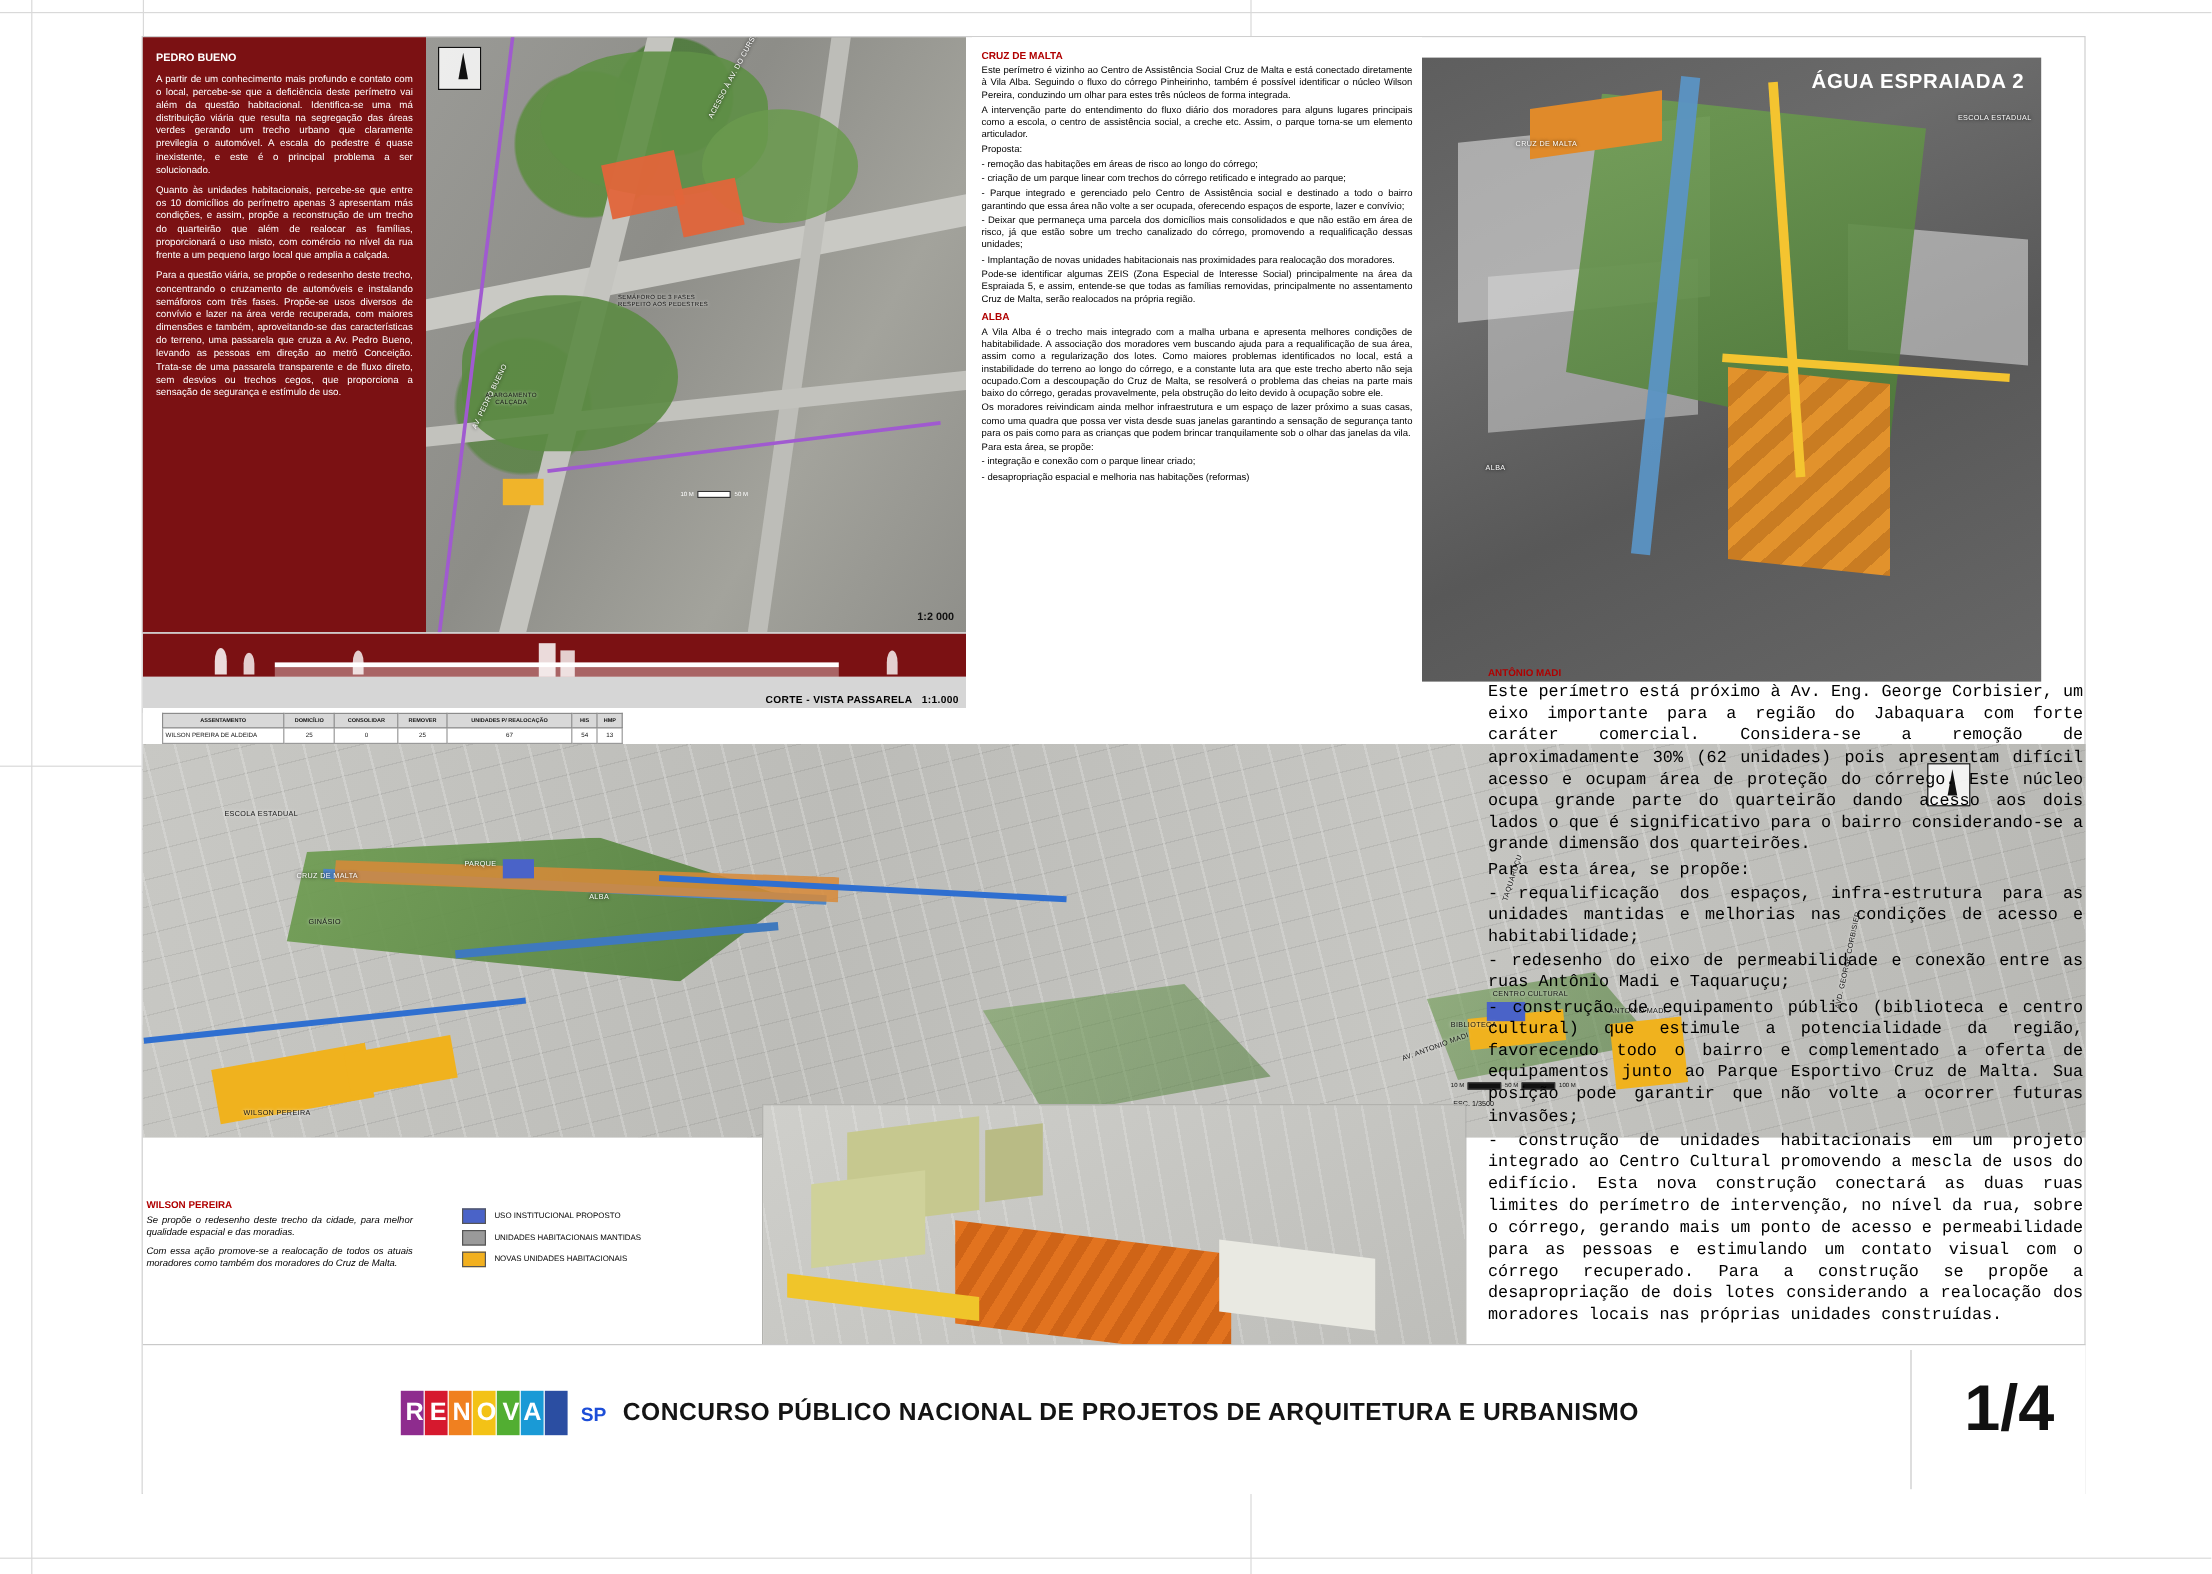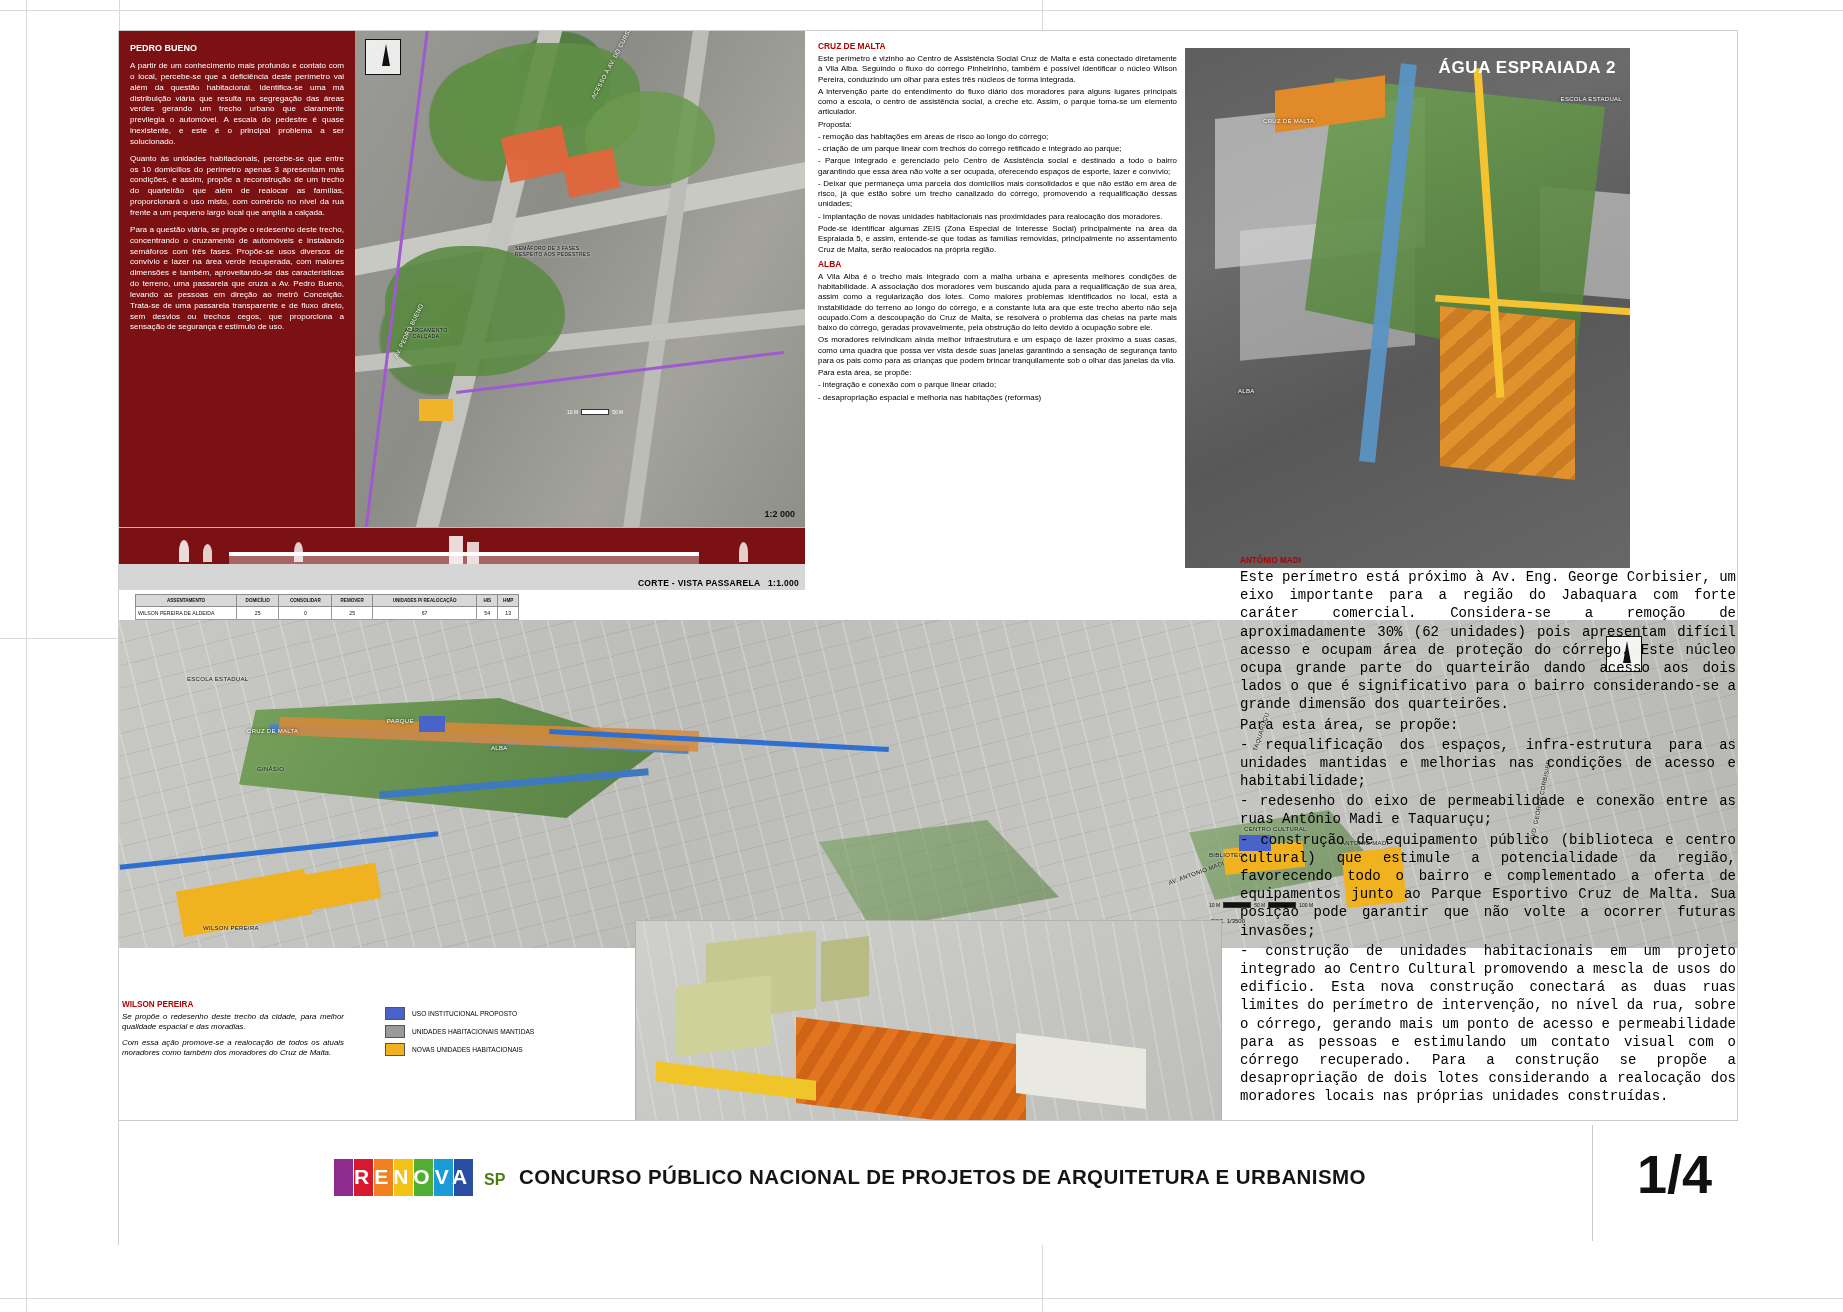--- a/index.html
+++ b/index.html
@@ -17,21 +17,21 @@
   .panel-dark p{color:#ffffff;font-size:8.1px;line-height:1.34;text-align:justify;margin:0 0 6px 0;}
 
   
   .map-tl{position:absolute;left:355px;top:31px;width:450px;height:496px;background:#8c8c8c;overflow:hidden;}
   
   .col-center{position:absolute;left:810px;top:31px;width:375px;height:565px;background:#ffffff;padding:10px 8px 0 8px;box-sizing:border-box;}
   .col-center h4{color:#b00000;font-size:8.4px;margin:0 0 3px 0;}
   .col-center p{font-size:7.9px;line-height:1.3;text-align:justify;margin:0 0 2px 0;}
 
   
-  .render-tr{position:absolute;left:1185px;top:48px;width:445px;height:520px;background:#6f6f6f;overflow:hidden;}
+  .render-tr{position:absolute;left:1185px;top:48px;width:516px;height:520px;background:#6f6f6f;overflow:hidden;}
   .render-title{position:absolute;right:14px;top:10px;color:#fff;font-size:17px;font-weight:bold;letter-spacing:.6px;}
 
   
   .corte{position:absolute;left:119px;top:527px;width:686px;height:62px;background:#ffffff;border-top:1px solid #bbb;overflow:hidden;}
   .corte-cap{position:absolute;right:6px;bottom:2px;font-size:8.5px;font-weight:bold;letter-spacing:.3px;}
 
   
   .tablewrap{position:absolute;left:119px;top:594px;width:400px;height:260px;background:#fff;}
   table.data{border-collapse:collapse;width:100%;font-size:5.6px;}
   table.data th{background:#d8d8d8;border:1px solid #8c8c8c;font-size:4.6px;padding:3px 1px;font-weight:bold;text-align:center;color:#111;}
@@ -59,22 +59,22 @@
 
   
   .footer{position:absolute;left:119px;top:1120px;width:1619px;height:124px;background:#fff;border-top:1px solid #c9c9c9;}
   .footer-title{position:absolute;left:400px;top:44px;font-size:20.5px;letter-spacing:.4px;color:#141414;font-family:"Liberation Sans Narrow","Liberation Sans",sans-serif;font-weight:bold;}
   .pagenum{position:absolute;right:26px;top:22px;font-size:54px;font-weight:bold;color:#111;font-family:"Liberation Sans",sans-serif;}
   .footer-sep{position:absolute;right:145px;top:4px;width:1px;height:116px;background:#c9c9c9;}
 
   
   .renova{position:absolute;left:215px;top:38px;}
   .renova .sq{display:inline-block;width:19px;height:37px;margin-right:1px;}
-  .renova .word{position:absolute;left:0;top:6px;width:145px;height:22px;font-size:21px;font-weight:bold;color:#fff;letter-spacing:5px;padding-left:20px;box-sizing:border-box;}
-  .sp{position:absolute;left:150px;top:12px;font-size:16px;color:#4d7c0f;font-weight:bold;}
+  .renova .word{position:absolute;left:0;top:6px;width:145px;height:22px;font-size:21px;font-weight:bold;color:#fff;letter-spacing:5px;padding-left:4px;box-sizing:border-box;}
+  .sp{position:absolute;left:150px;top:12px;font-size:16px;color:#1d4ed8;font-weight:bold;}
 
   
   .pref{position:absolute;right:180px;top:28px;width:230px;height:66px;}
   .pref .t1{position:absolute;left:66px;top:10px;font-size:9.5px;color:#333;letter-spacing:.5px;}
   .pref .t2{position:absolute;left:66px;top:21px;font-size:16px;font-weight:bold;color:#111;letter-spacing:.2px;}
   .pref .t3{position:absolute;left:66px;top:41px;font-size:8px;color:#444;letter-spacing:1.5px;}
   .iab{position:absolute;left:-56px;top:8px;width:46px;text-align:center;}
   .iab .mark{font-size:22px;font-weight:bold;color:#9b1b1b;line-height:20px;}
   .iab .sub{font-size:4.4px;color:#444;line-height:5px;margin-top:2px;}
 

